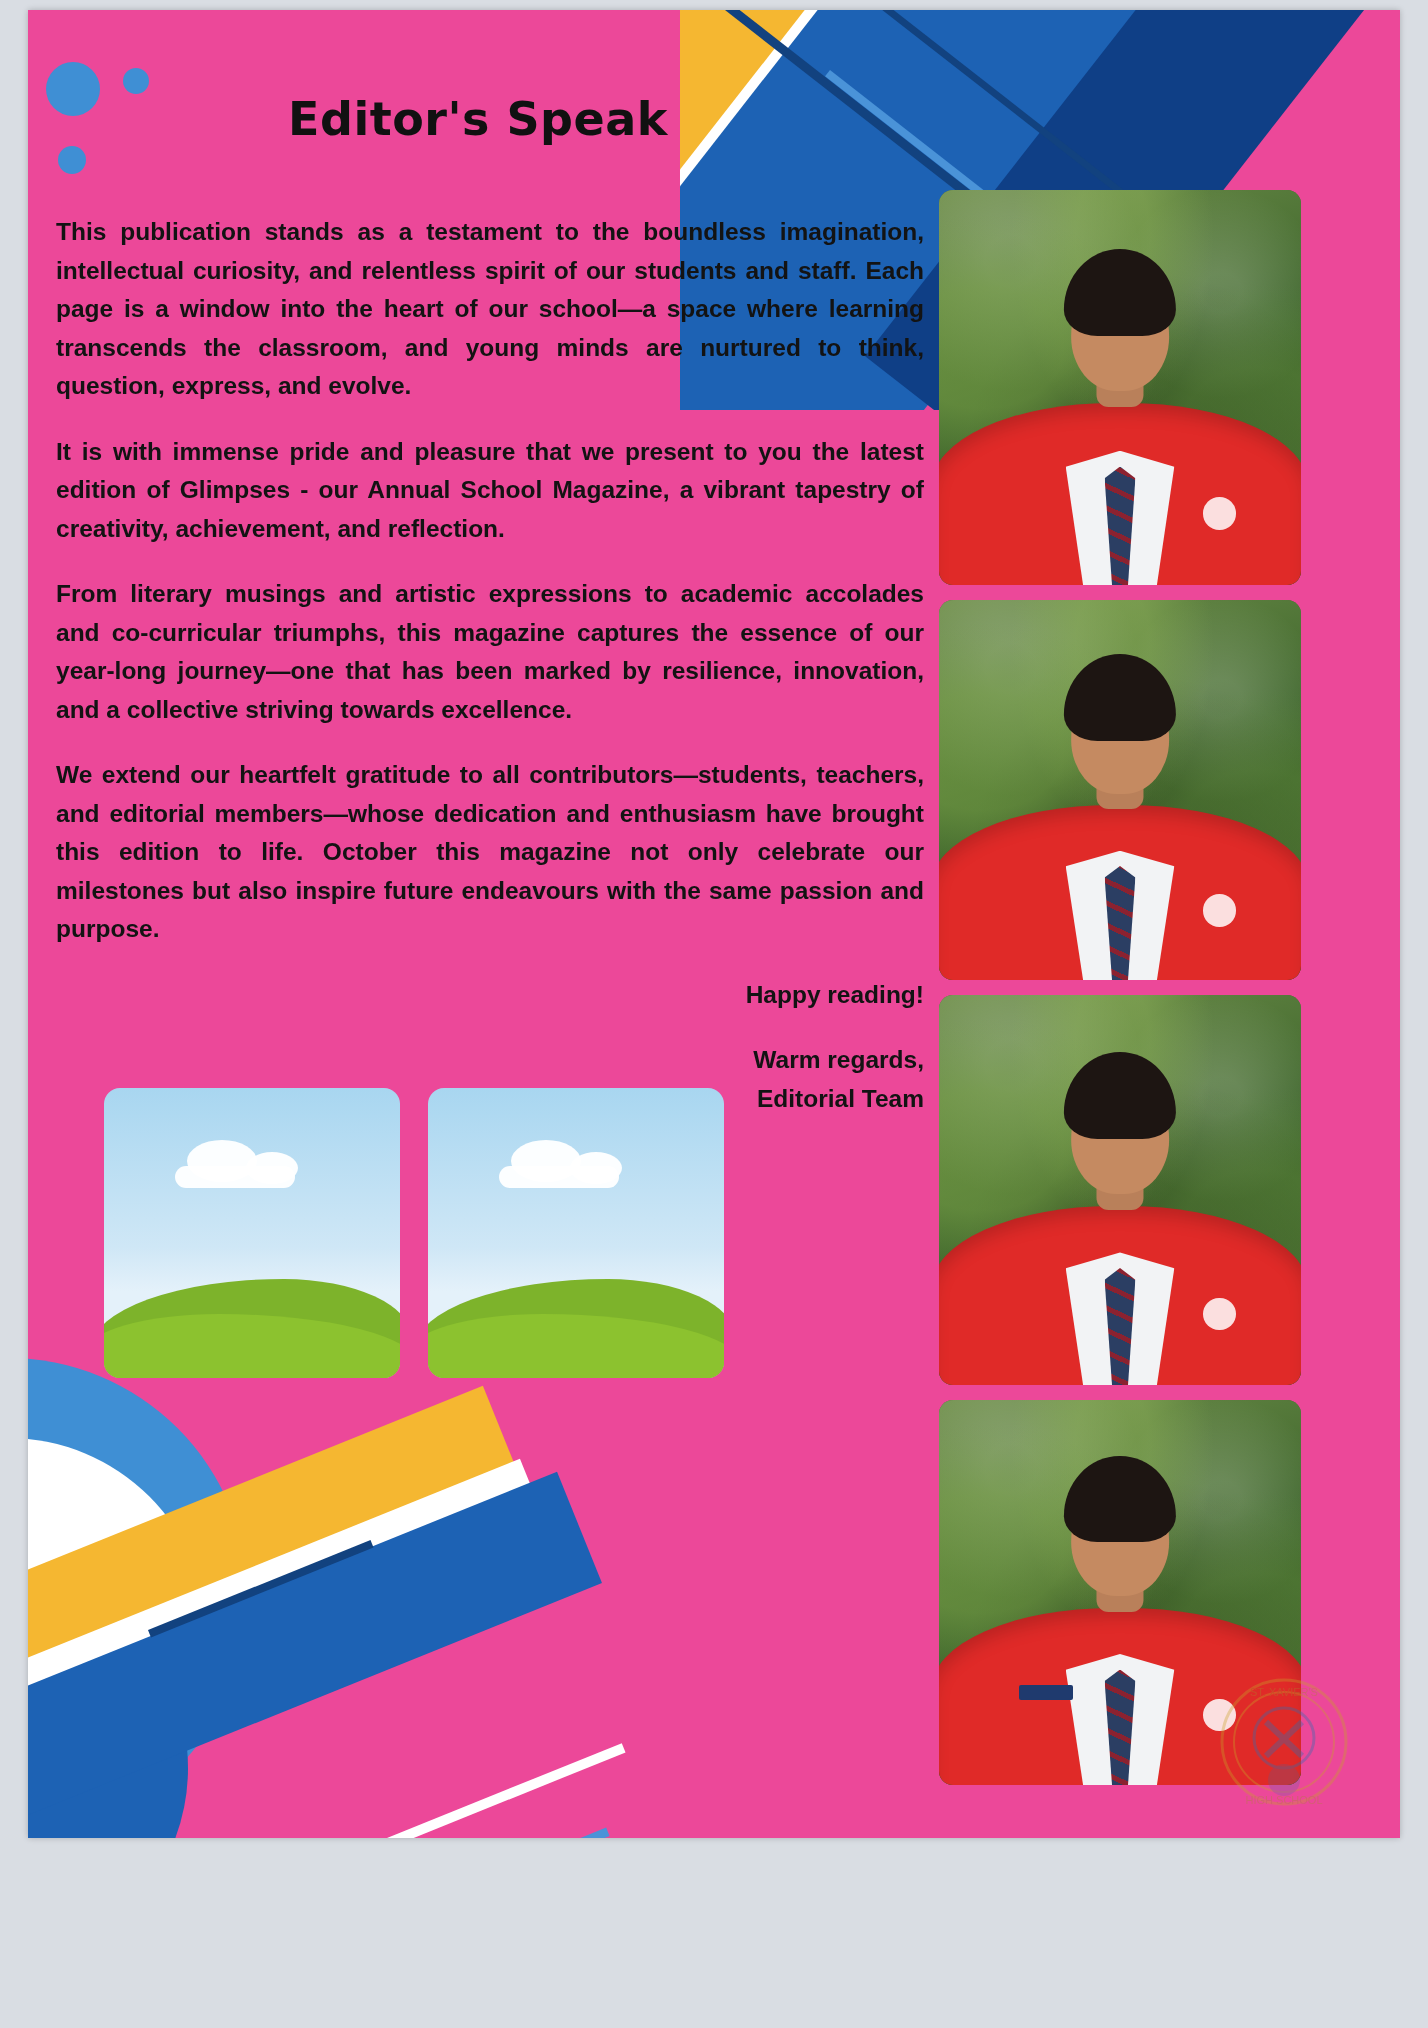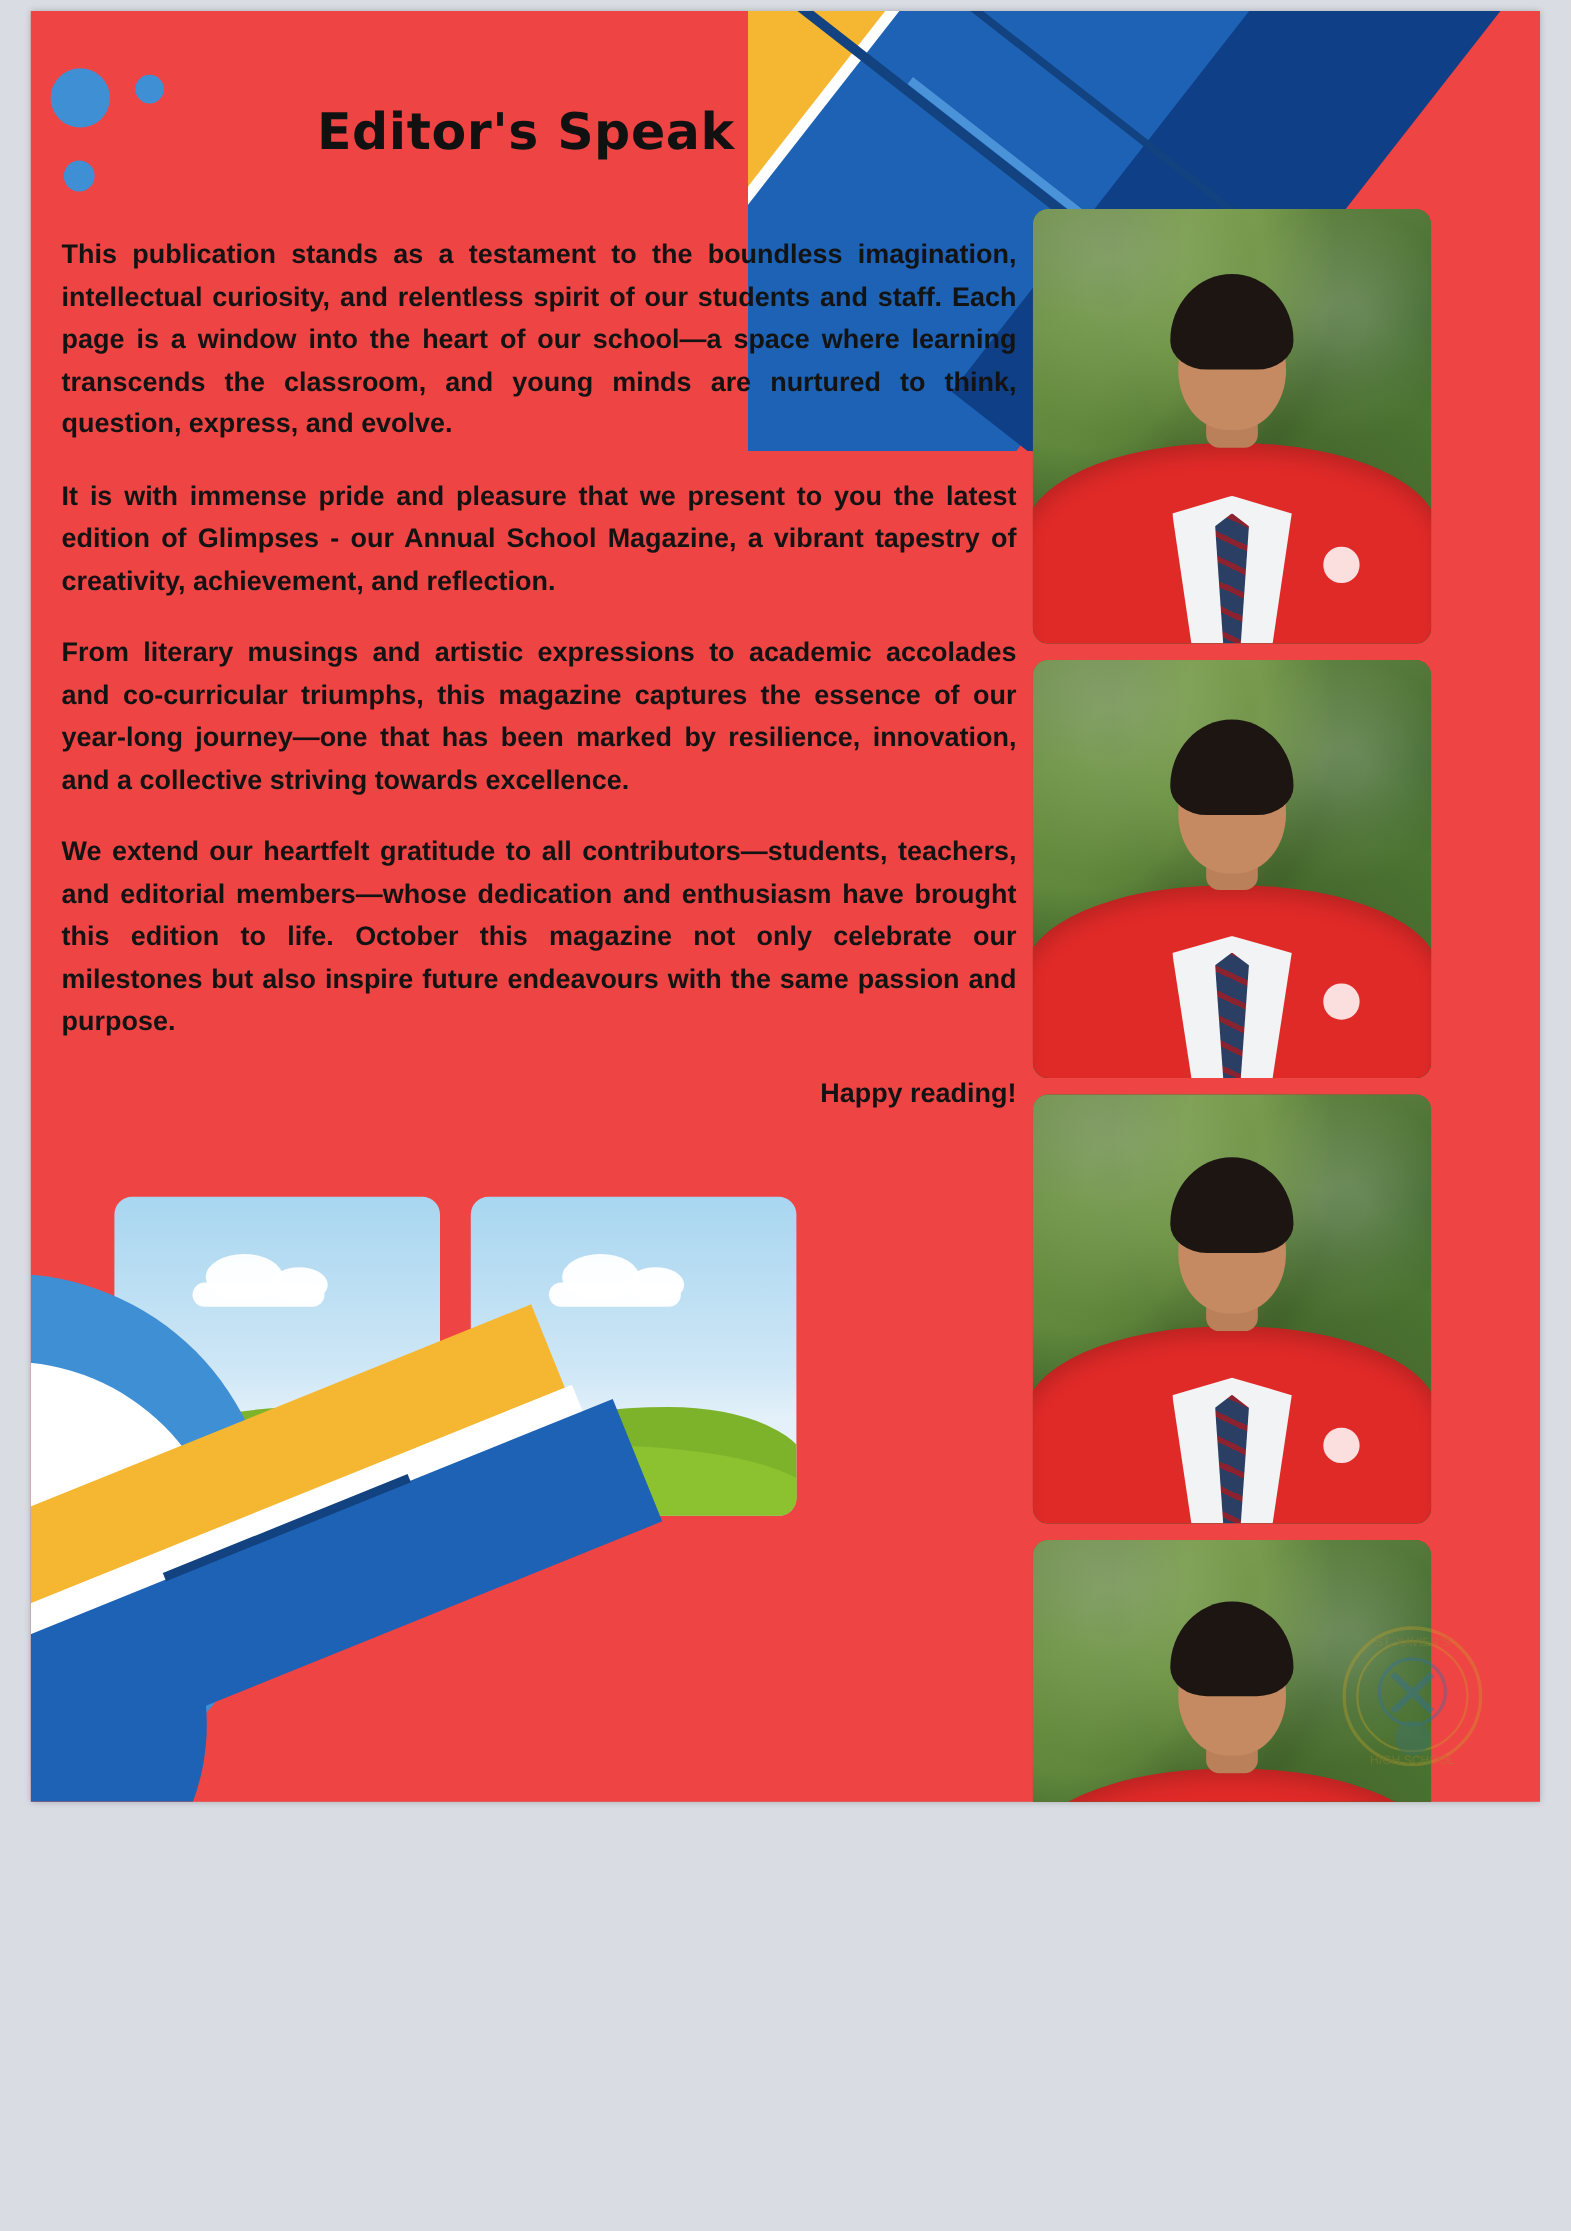--- a/index.html
+++ b/index.html
@@ -14,22 +14,22 @@
     height: 2028px;
     margin: 0 auto;
     background: #d9dde3;
     overflow: hidden;
   }
   .sheet {
     position: absolute;
     left: 28px;
     top: 10px;
     width: 1372px;
-    height: 1628px;
-    background: #ef4444;
+    height: 1828px;
+    background: #ec4899;
     overflow: hidden;
     box-shadow: 0 0 6px rgba(0,0,0,0.22);
   }
 
   
   .deco { position: absolute; pointer-events: none; }
 
   
   .bl-clip {
     position: absolute;
@@ -252,20 +252,24 @@
     <div class="circle" style="left:30px; top:136px; width:28px; height:28px; background:#3f8fd4;"></div>
 
     <div class="title">Editor's Speak</div>
 
     <div class="body-col">
       <p>This publication stands as a testament to the boundless imagination, intellectual curiosity, and relentless spirit of our students and staff. Each page is a window into the heart of our school—a space where learning transcends the classroom, and young minds are nurtured to think, question, express, and evolve.</p>
       <p>It is with immense pride and pleasure that we present to you the latest edition of Glimpses - our Annual School Magazine, a vibrant tapestry of creativity, achievement, and reflection.</p>
       <p>From literary musings and artistic expressions to academic accolades and co-curricular triumphs, this magazine captures the essence of our year-long journey—one that has been marked by resilience, innovation, and a collective striving towards excellence.</p>
       <p>We extend our heartfelt gratitude to all contributors—students, teachers, and editorial members—whose dedication and enthusiasm have brought this edition to life. October this magazine not only celebrate our milestones but also inspire future endeavours with the same passion and purpose.</p>
       <p class="nojust">Happy reading!</p>
+      <p class="nojust" style="margin-bottom:0;">
+        <span>Warm regards,</span><br>
+        <span>Editorial Team</span>
+      </p>
     </div>
 
     <div class="photo" style="left:911px; top:180px; width:362px; height:395px;">
       <div class="ph-bg"></div>
       <div class="person">
         <div class="p-body"></div>
         <div class="p-shirt"></div>
         <div class="p-tie"></div>
         <div class="p-neck"></div>
         <div class="p-head"></div>

